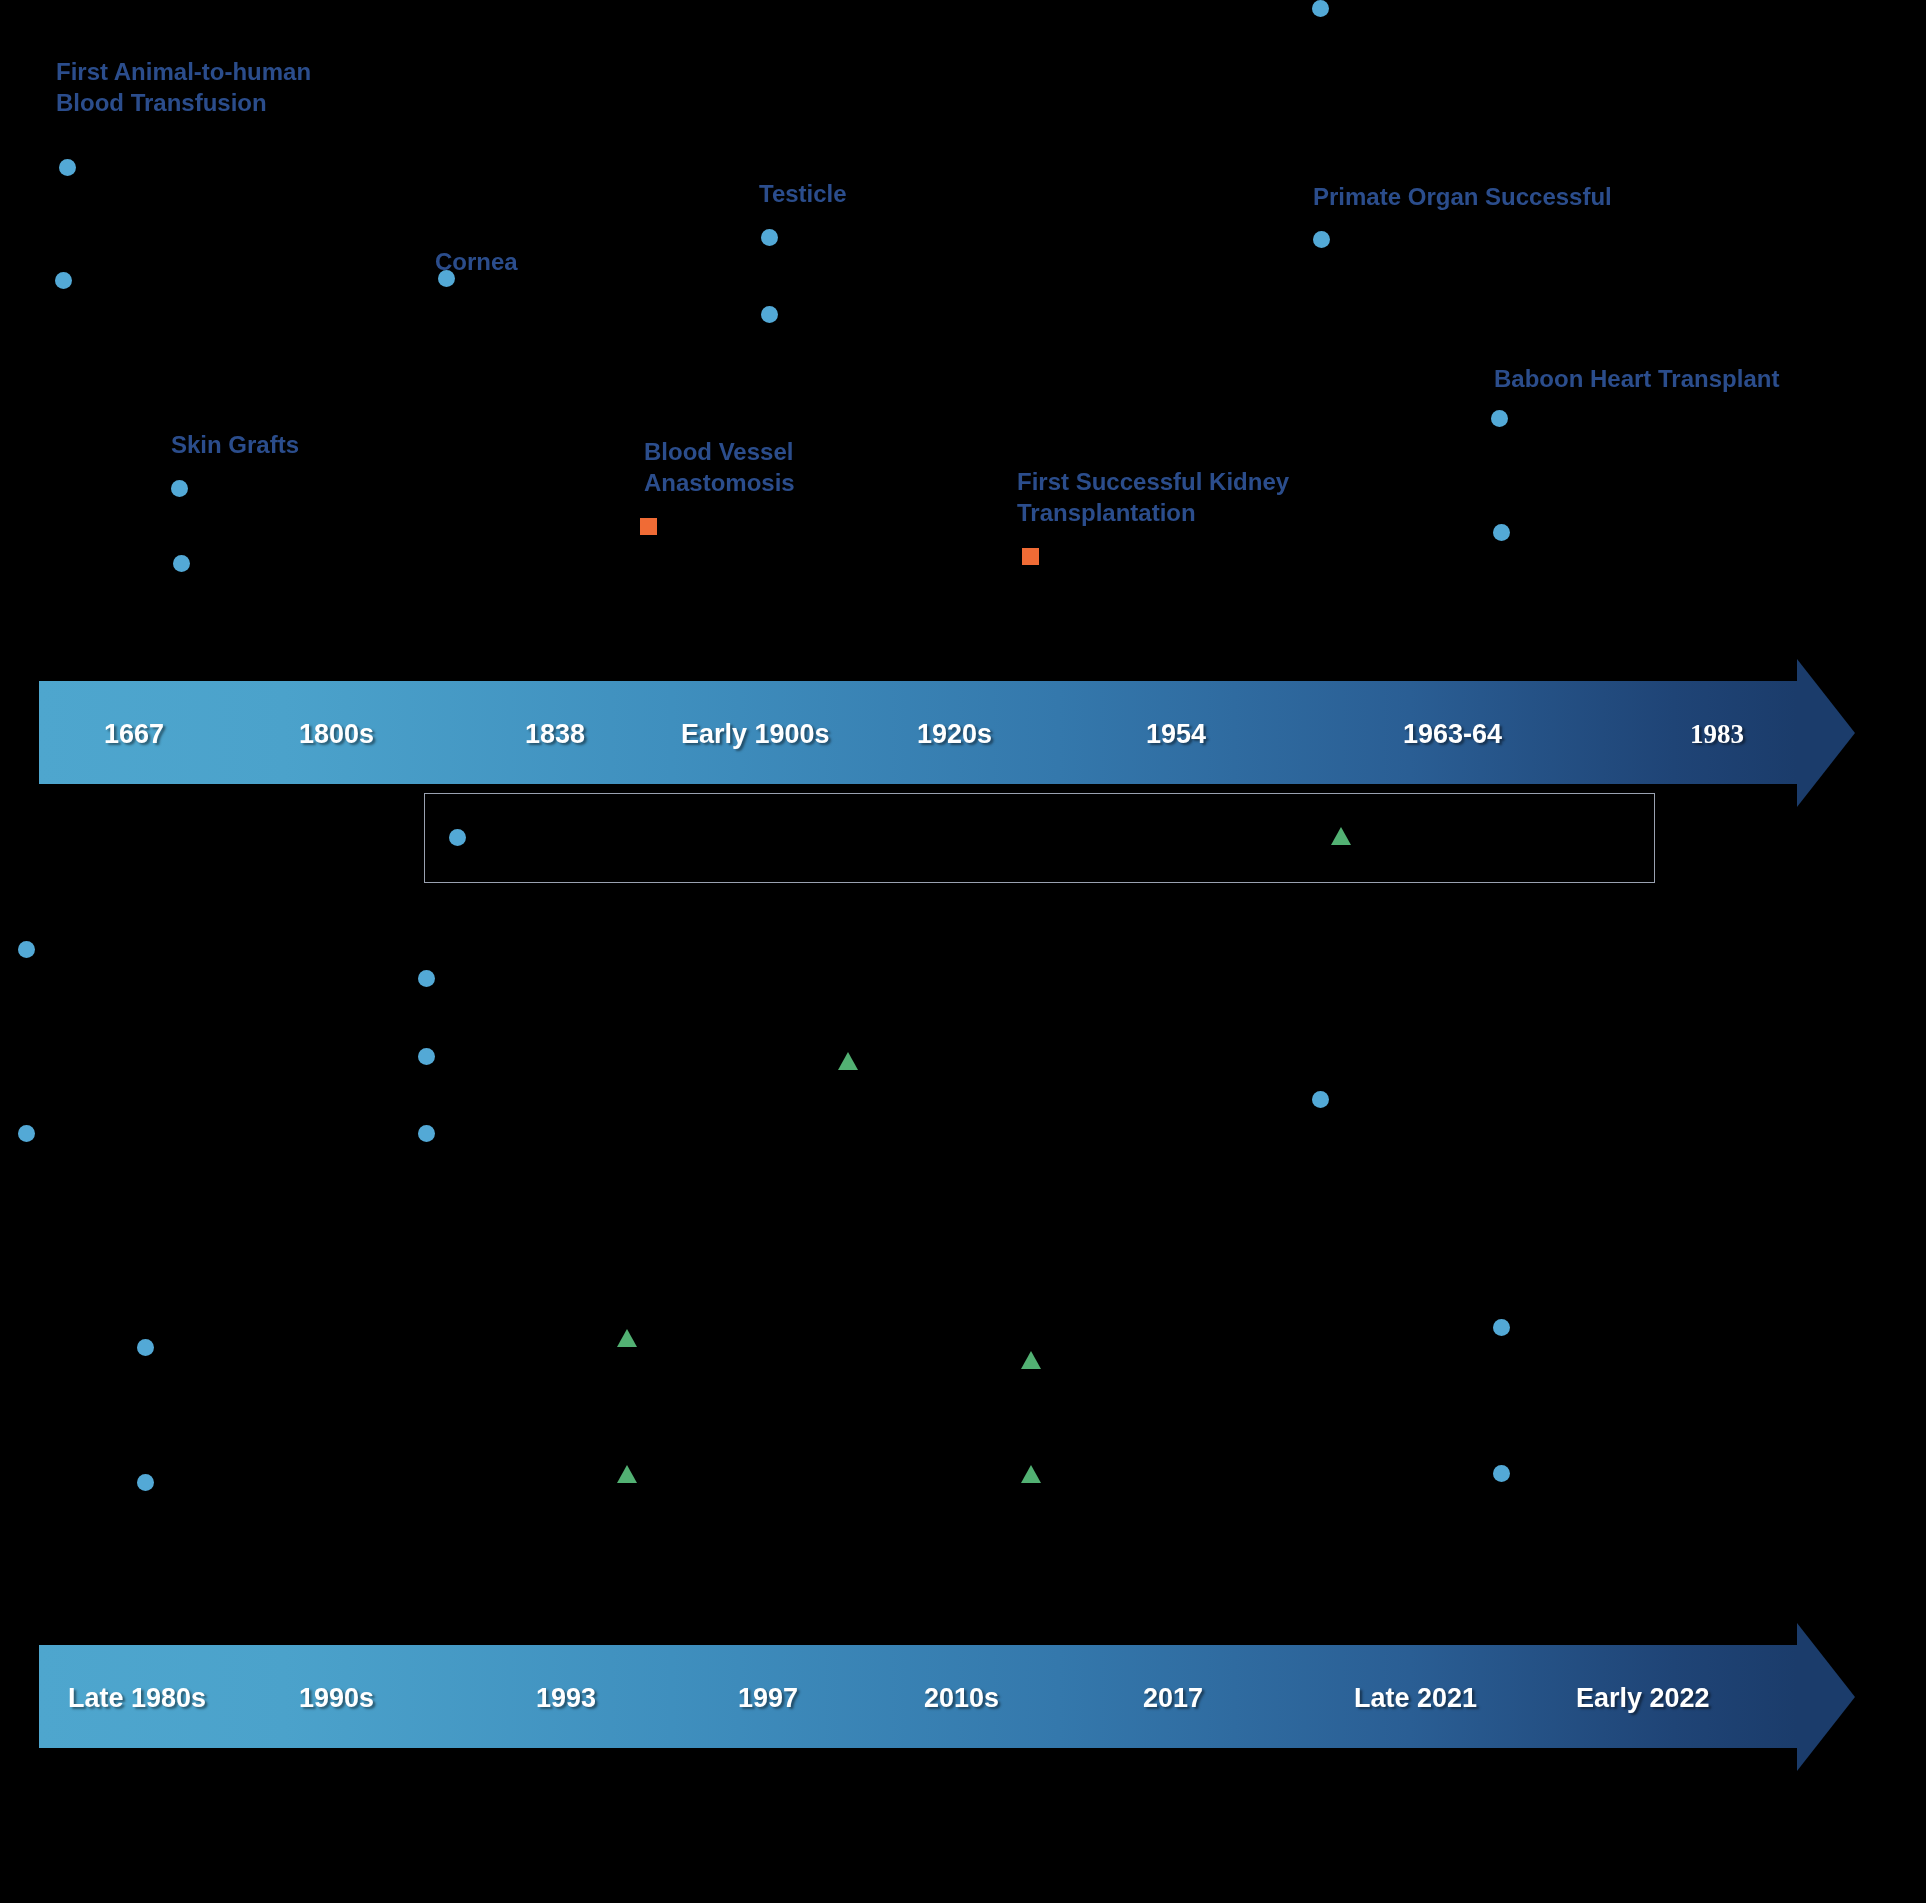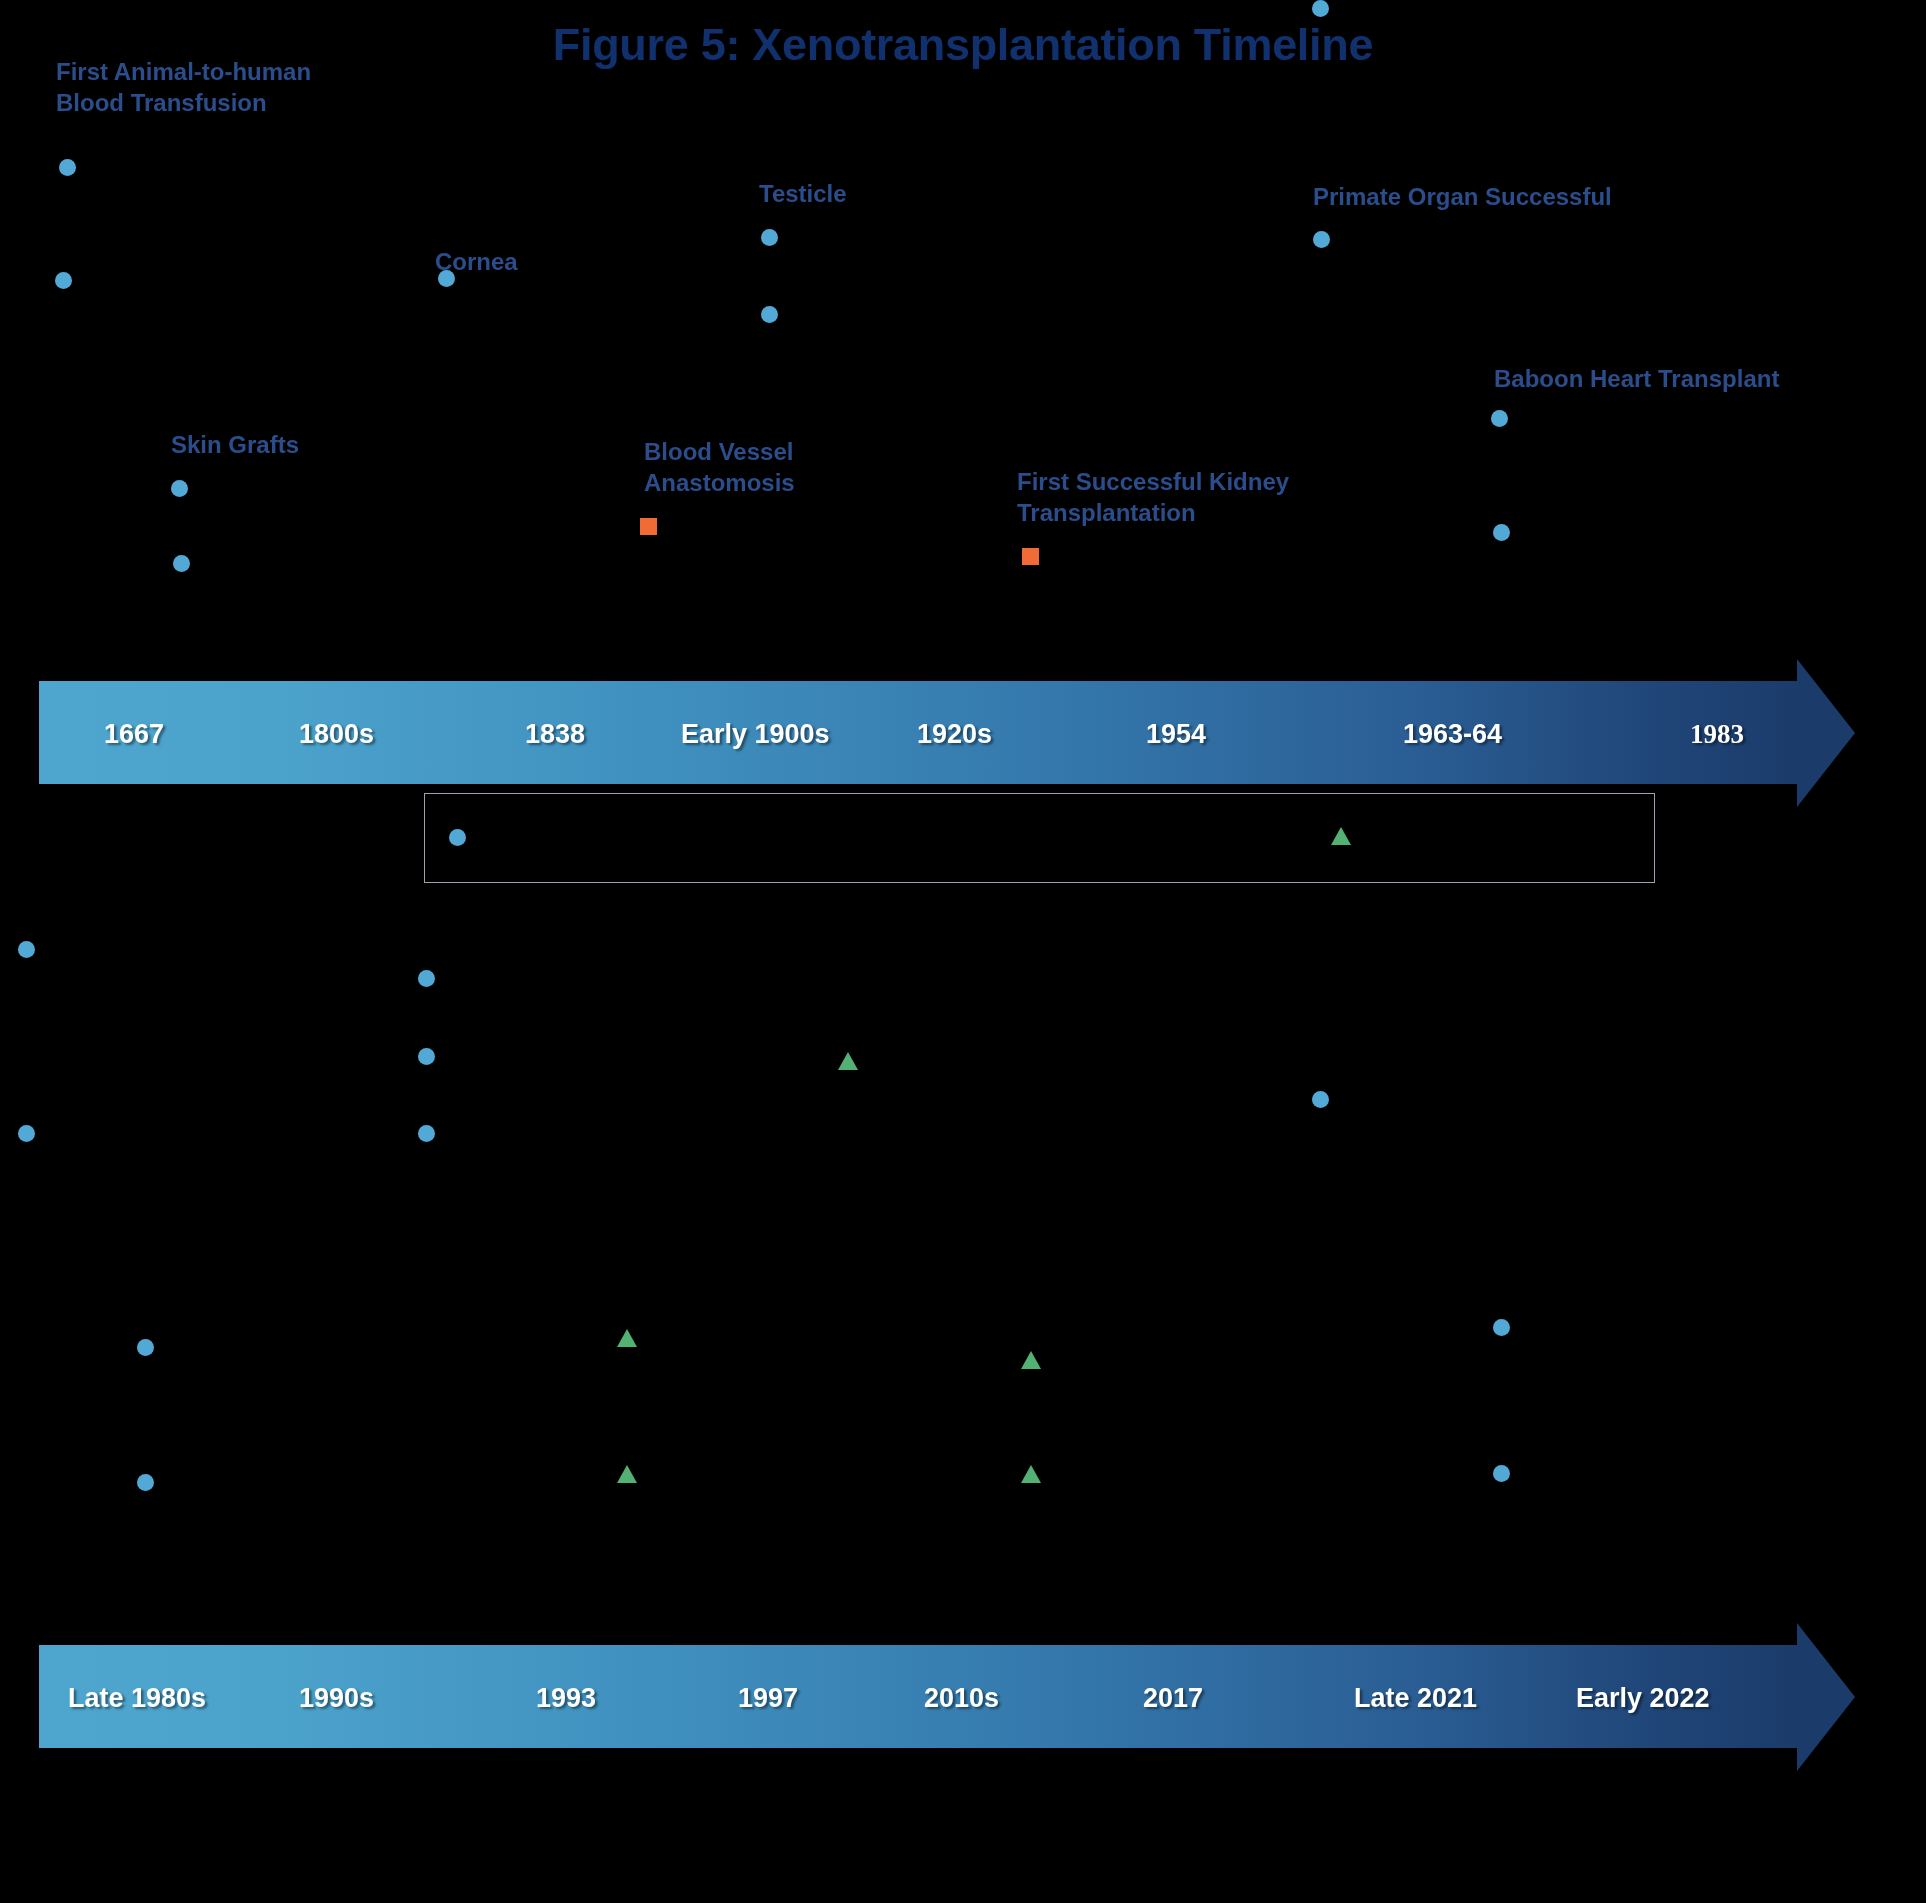--- a/index.html
+++ b/index.html
@@ -136,21 +136,20 @@
     border-right: 7.9px solid transparent;
     border-top: 29px solid #23437C;
     transform: rotate(11deg);
   }
 </style>
 </head>
 <body>
 
 <div id="figure-root">
 
-  <div id="figure-title">Figure 5: Xenotransplantation Timeline</div>
 
   <div class="event-label" style="left:56px; top:57px;">First Animal-to-human
 Blood Transfusion</div>
 
   <div class="event-label" style="left:171px; top:430px;">Skin Grafts</div>
 
   <div class="event-label" style="left:435px; top:226px;margin-top:21px;">Cornea</div>
 
   <div class="event-label" style="left:644px; top:437px;">Blood Vessel
 Anastomosis</div>

